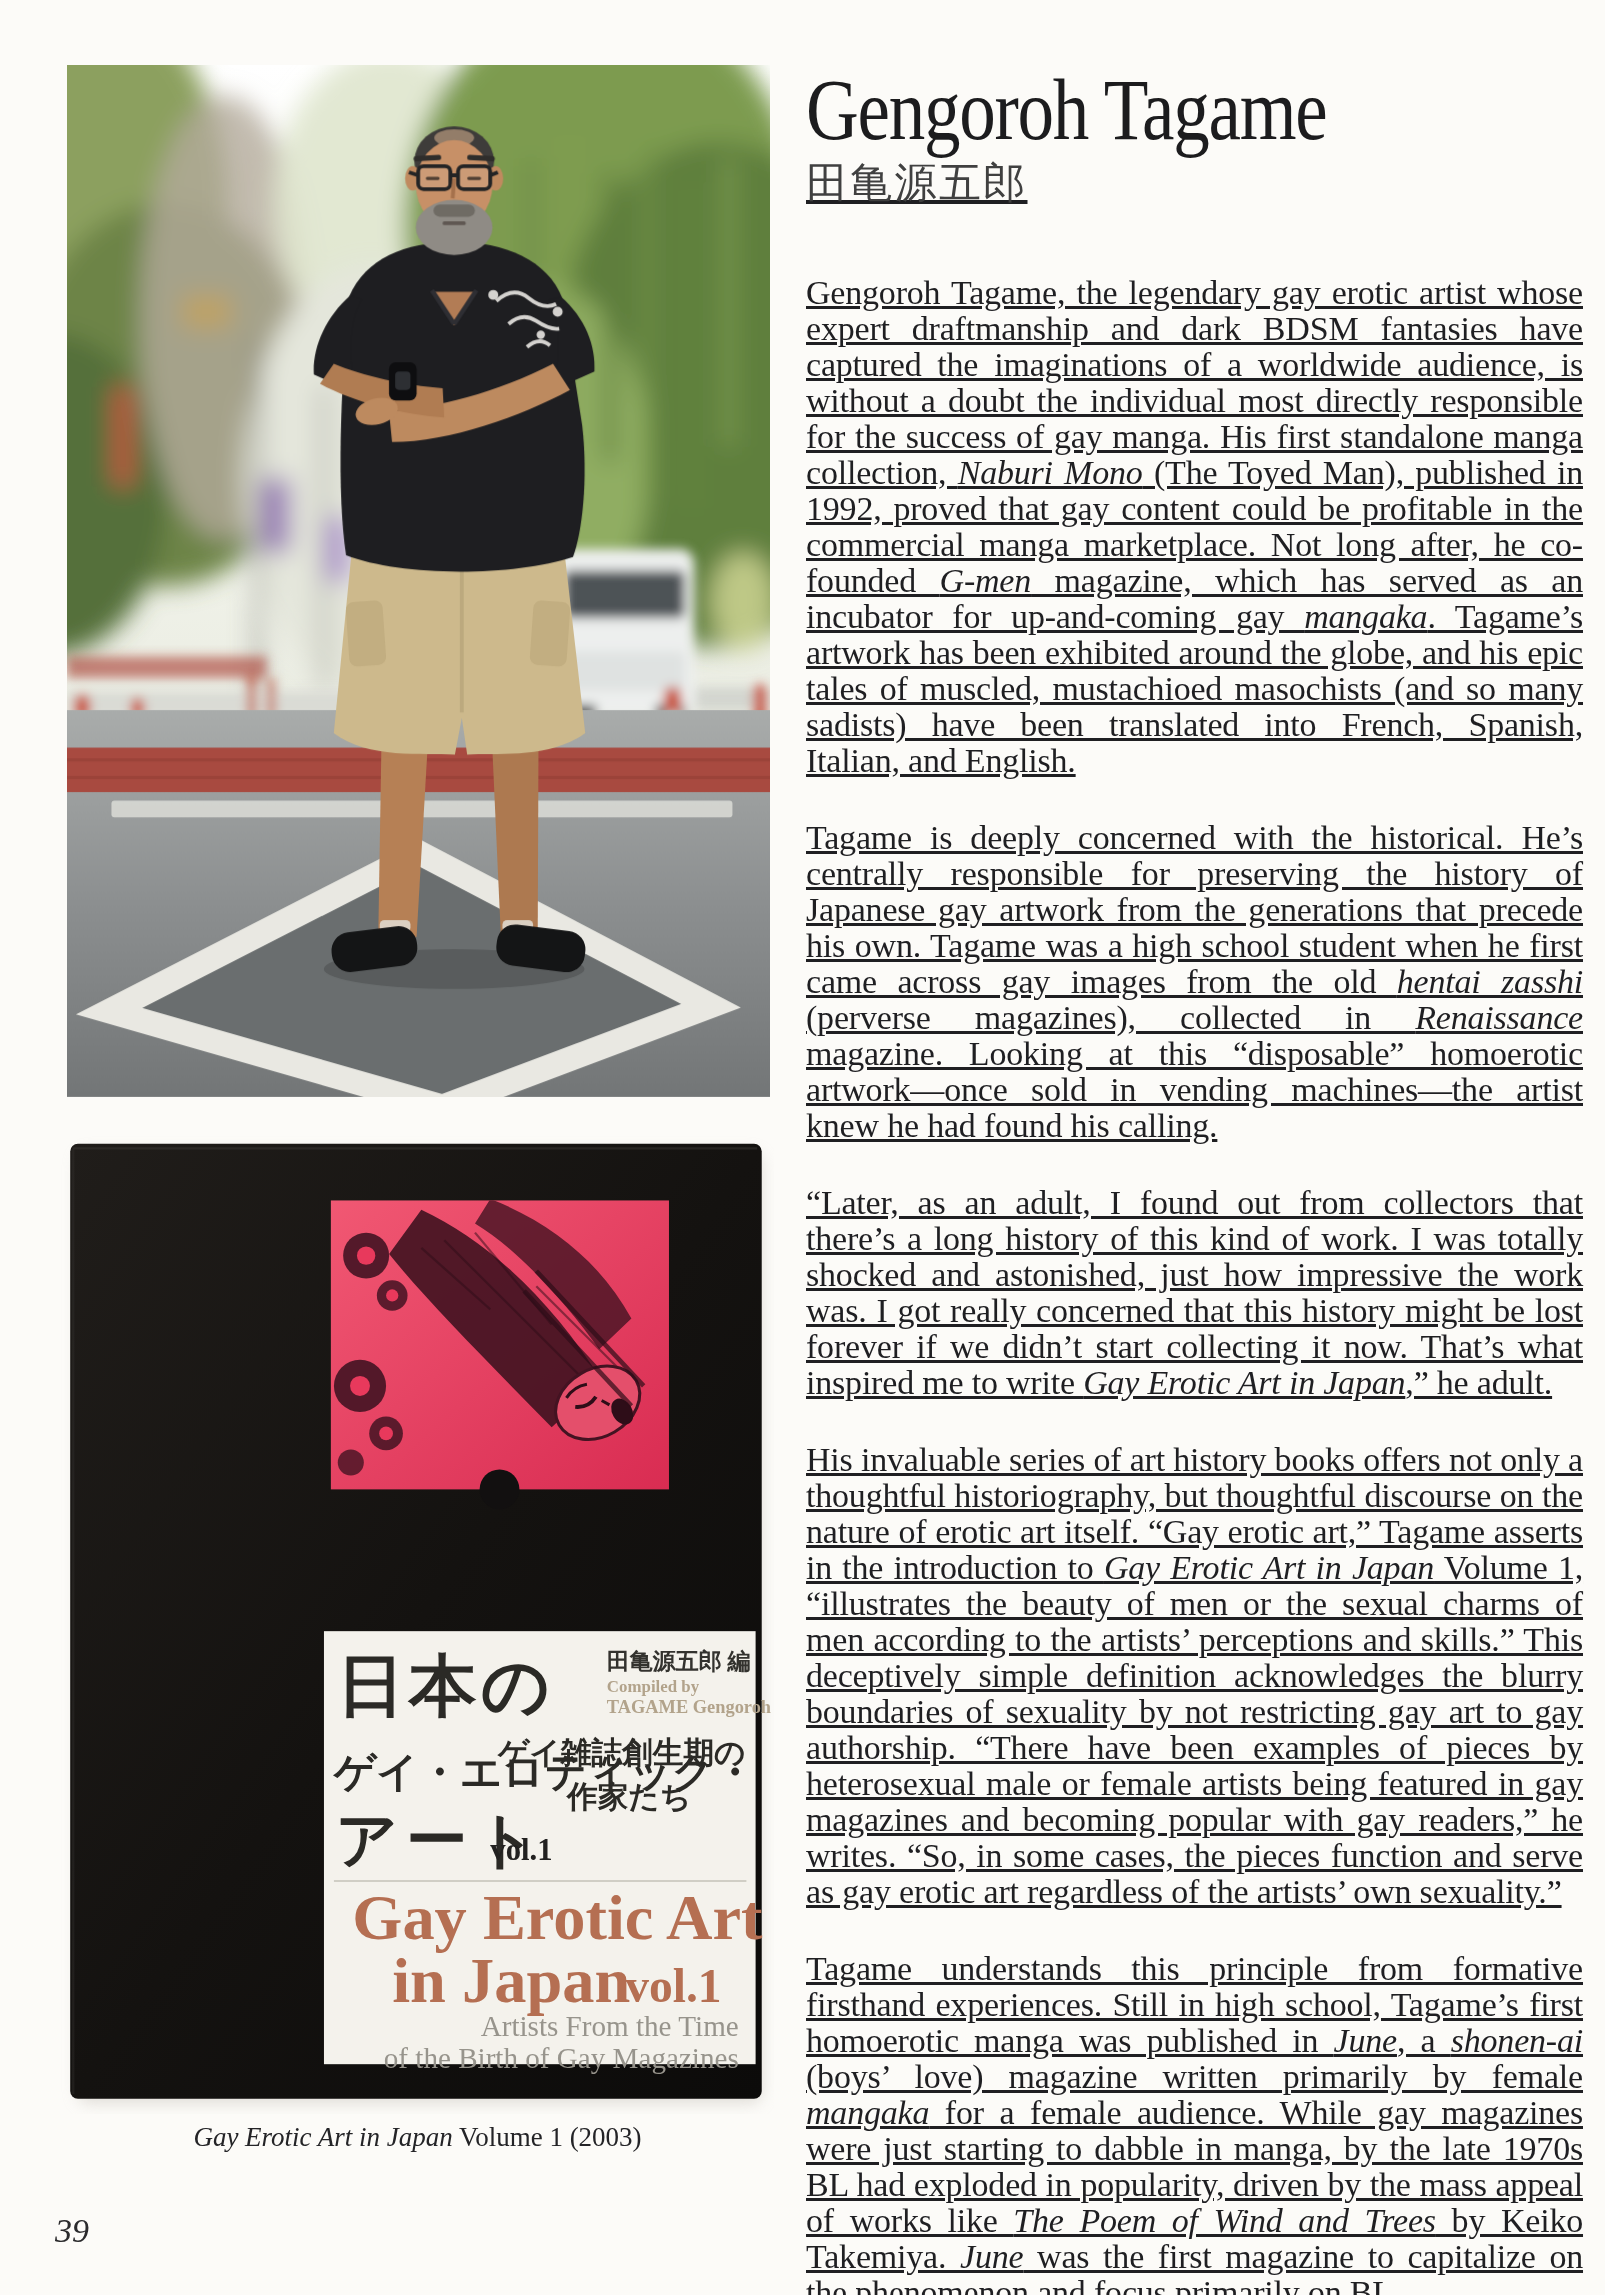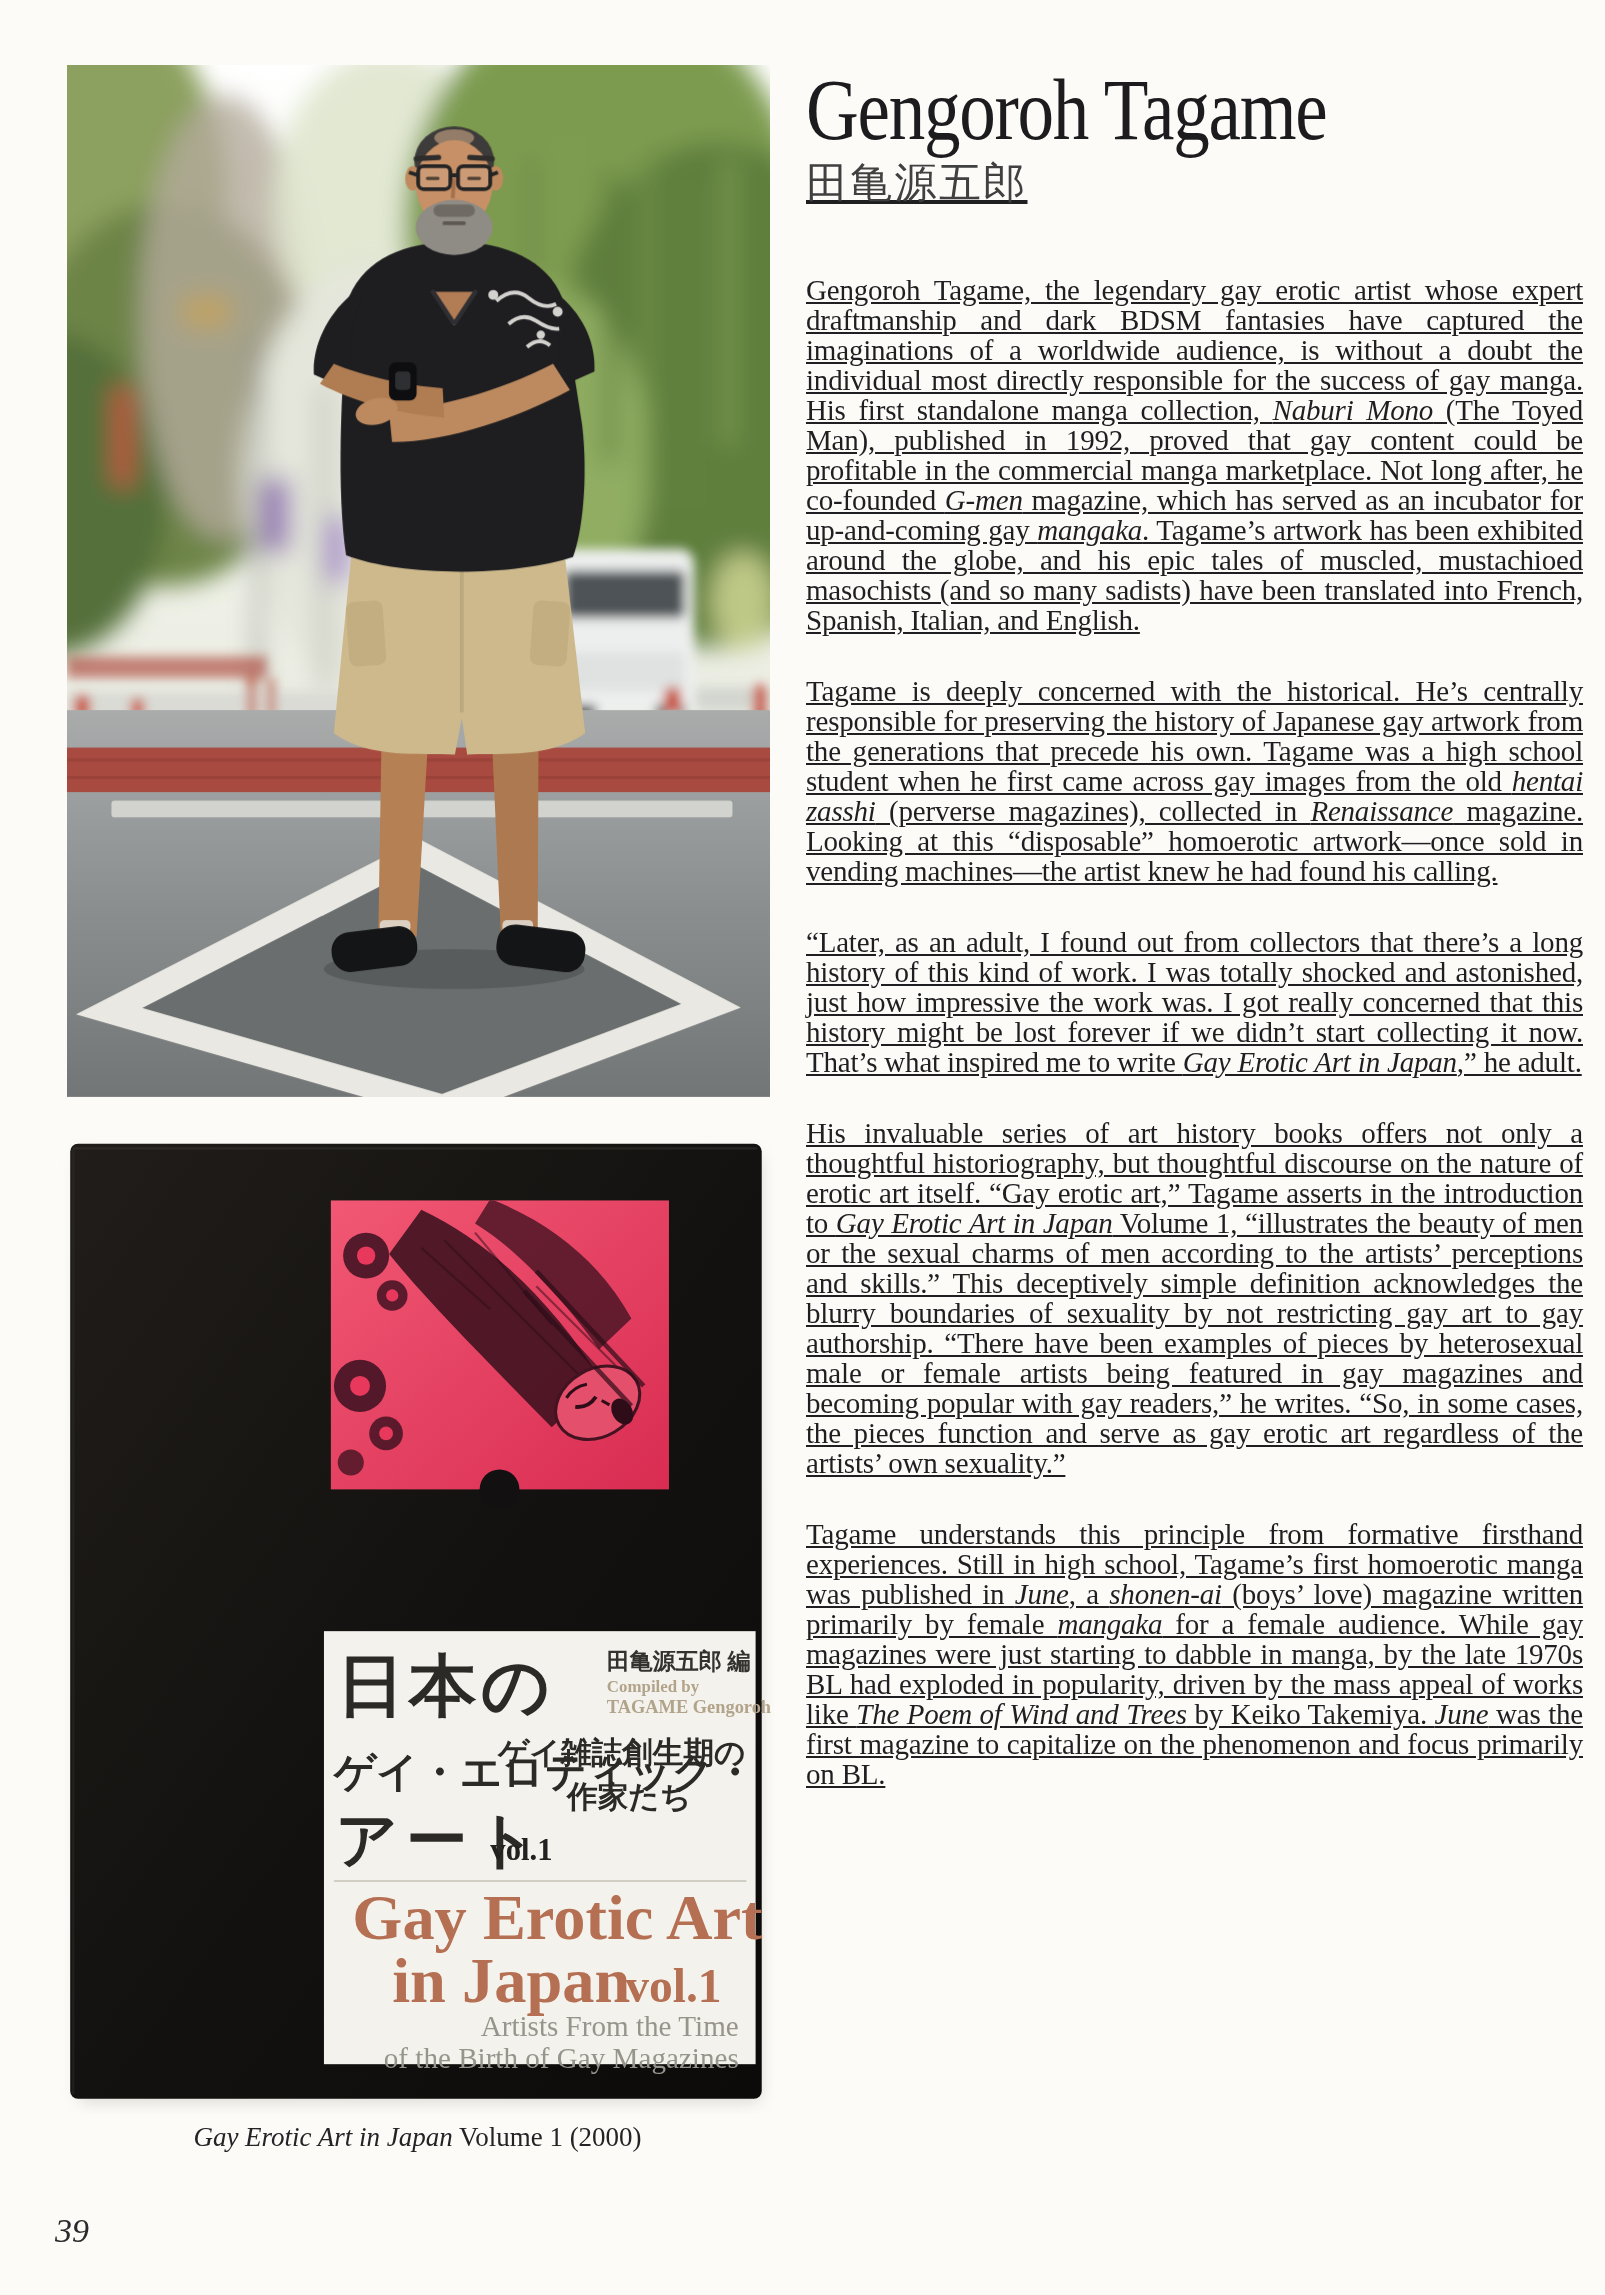--- a/index.html
+++ b/index.html
@@ -32,21 +32,21 @@
     color:#1c1c1e;white-space:nowrap;
   }
   h1.page-title .condense{display:inline-block;transform:scaleX(.85);transform-origin:0 60%;letter-spacing:-1.5px;}
   .jp-title{
     margin-top:4.6px;font-size:42px;line-height:1.2;letter-spacing:2.3px;color:#404040;
     font-family:"Liberation Serif", serif;
   }
   .article{margin-top:67px;}
   .article p{
     margin:0 0 41px 0;
-    font-size:29px;line-height:30px;letter-spacing:-0.2px;
+    font-size:34px;line-height:36px;letter-spacing:-0.2px;
     text-align:justify;
   }
   .article p:last-child{margin-bottom:16px;}
 
   
   text{font-family:"Liberation Serif", serif;}
   .jp-big{fill:#2b2a26;font-weight:bold;}
   .jp-med{fill:#2b2a26;font-weight:bold;}
   .cover-vol{fill:#222120;font-weight:bold;}
   .cover-editor{fill:#33322e;font-weight:bold;}
@@ -296,21 +296,21 @@
       <line x1="356" y1="976" x2="894" y2="976" stroke="#c5c2b8" stroke-width="2"></line>
       <text class="cover-title-en" x="380" y="1052" font-size="84">Gay Erotic Art</text>
       <text class="cover-title-en" x="432" y="1134" font-size="84">in Japan</text>
       <text class="cover-title-en" x="736" y="1134" font-size="62">vol.1</text>
       <text class="cover-sub-en" x="884" y="1178" font-size="38" text-anchor="end">Artists From the Time</text>
       <text class="cover-sub-en" x="884" y="1220" font-size="38" text-anchor="end">of the Birth of Gay Magazines</text>
     </g>
   </svg>
 </figure>
 
-<div class="caption"><span class="it">Gay Erotic Art in Japan</span><span> Volume 1 (2000)</span></div>
+<div class="caption"><span class="it">Gay Erotic Art in Japan</span><span> Volume 1 (2003)</span></div>
 
 <div class="page-number">39</div>
 
 <div class="col-right">
   <h1 class="page-title"><span class="condense">Gengoroh Tagame</span></h1>
   <div class="jp-title">田亀源五郎</div>
   <div class="article">
     <p><span>Gengoroh Tagame, the legendary gay erotic artist whose expert draftmanship and dark BDSM fantasies have captured the imaginations of a worldwide audience, is without a doubt the individual most directly responsible for the success of gay manga. His first standalone manga collection, </span><span class="it">Naburi Mono</span><span> (The Toyed Man), published in 1992, proved that gay content could be profitable in the commercial manga marketplace. Not long after, he co-founded </span><span class="it">G-men</span><span> magazine, which has served as an incubator for up-and-coming gay </span><span class="it">mangaka</span><span>. Tagame’s artwork has been exhibited around the globe, and his epic tales of muscled, mustachioed masochists (and so many sadists) have been translated into French, Spanish, Italian, and English.</span></p>
     <p><span>Tagame is deeply concerned with the historical. He’s centrally responsible for preserving the history of Japanese gay artwork from the generations that precede his own. Tagame was a high school student when he first came across gay images from the old </span><span class="it">hentai zasshi</span><span> (perverse magazines), collected in </span><span class="it">Renaissance</span><span> magazine. Looking at this “disposable” homoerotic artwork—once sold in vending machines—the artist knew he had found his calling.</span></p>
     <p><span>“Later, as an adult, I found out from collectors that there’s a long history of this kind of work. I was totally shocked and astonished, just how impressive the work was. I got really concerned that this history might be lost forever if we didn’t start collecting it now. That’s what inspired me to write </span><span class="it">Gay Erotic Art in Japan</span><span>,” he adult.</span></p>

